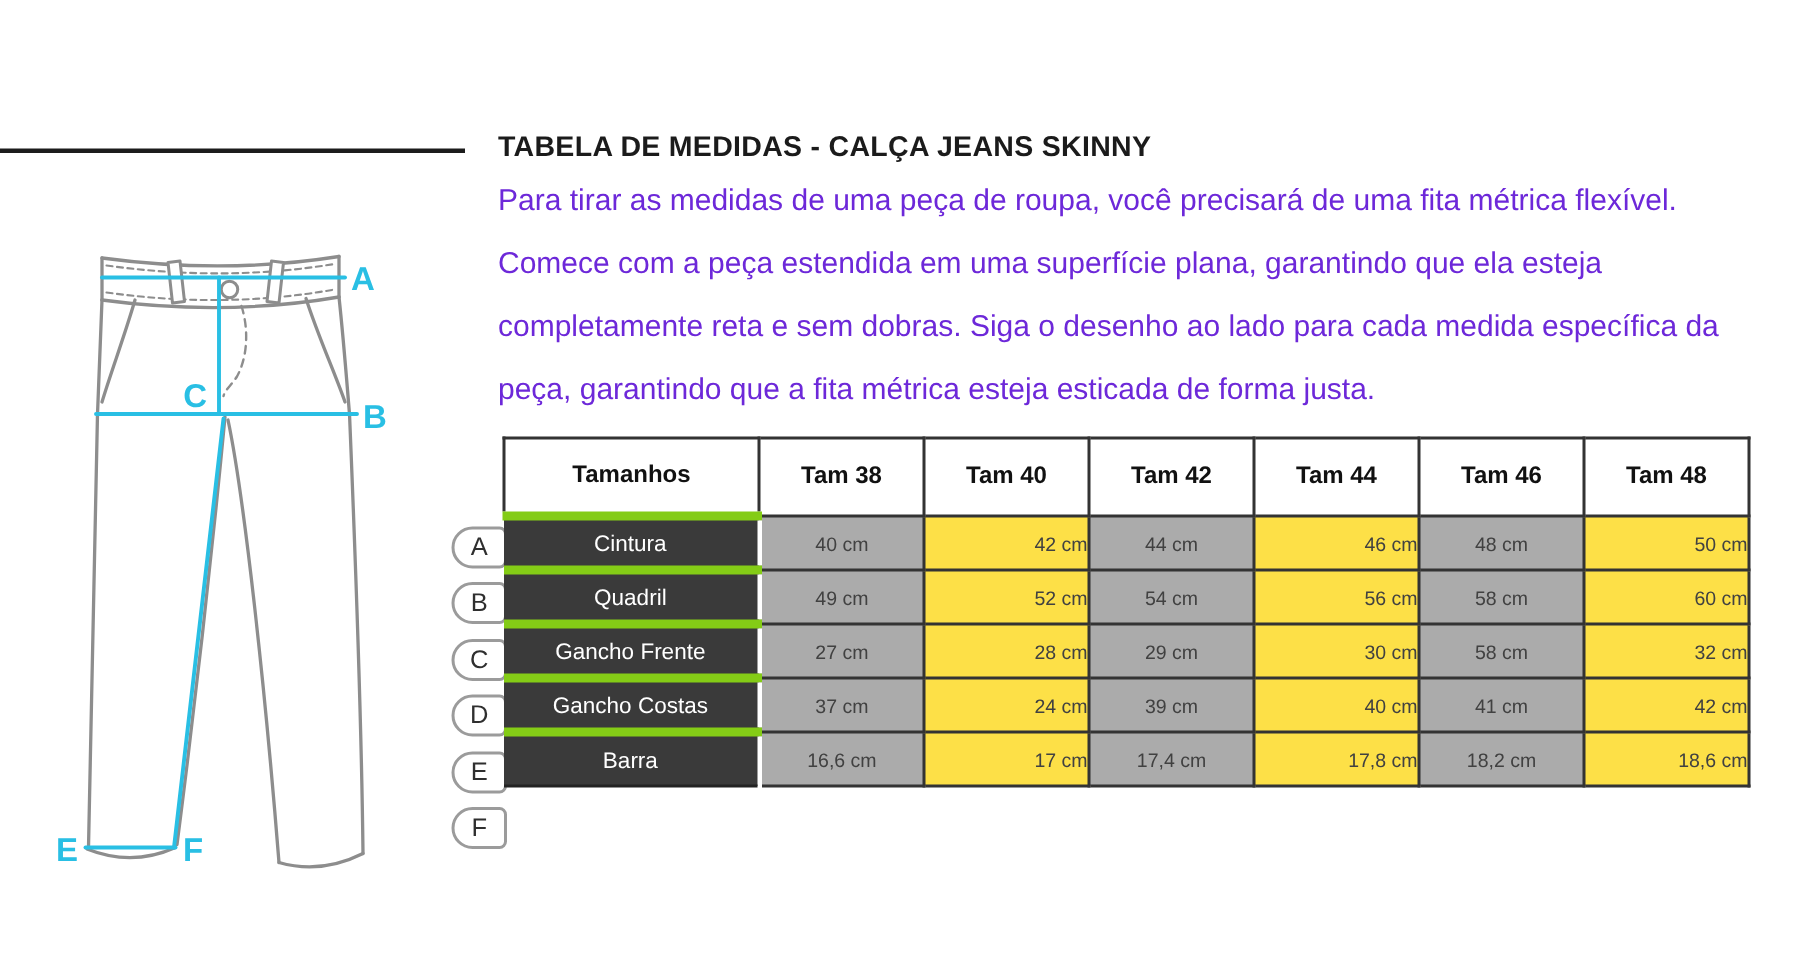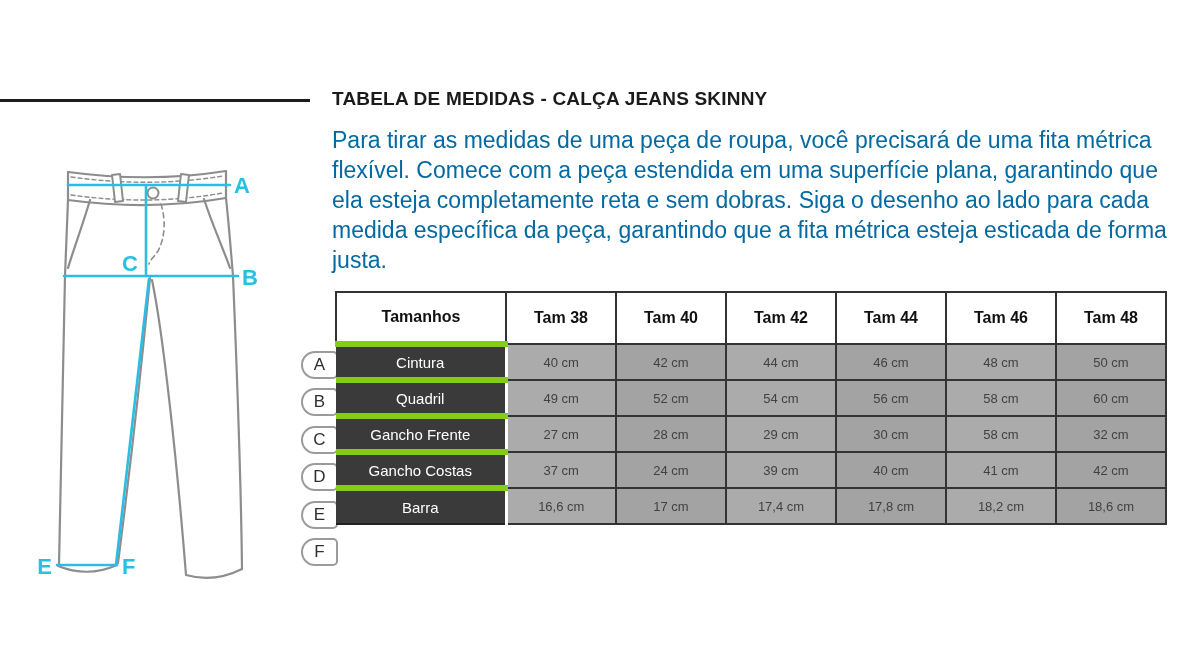--- a/index.html
+++ b/index.html
@@ -19,26 +19,26 @@
     background: #1c1c1c;
   }
 
   
   .intro { position: absolute; left: 332px; top: 88px; width: 842px; }
   .intro h1 {
     font-size: 19px;
     font-weight: 700;
     color: #1b1b1b;
     letter-spacing: 0.2px;
-    margin-bottom: 15px;
+    margin-bottom: 3px;
   }
   .intro p {
-    font-size: 23px;
-    line-height: 30px;
-    color: #0369a1;
+    font-size: 20px;
+    line-height: 42px;
+    color: #6d28d9;
   }
 
   
   .diagram { position: absolute; left: 0; top: 0; }
   .diagram text {
     font-family: "Liberation Sans", sans-serif;
     font-size: 22px;
     font-weight: 700;
     fill: #29bfe4;
   }
@@ -65,21 +65,21 @@
   table.size-table tbody td.rowlabel {
     background: #3a3a3a;
     color: #ffffff;
     font-size: 15px;
     border-left: none;
     border-top: 6px solid #84cc16;
     border-bottom: 2px solid #222222;
     border-right: 3px solid #ffffff;
   }
   table.size-table tbody td.dark  { background: #ababab; }
-  table.size-table tbody td.light { background: #a3a3a3; }
+  table.size-table tbody td.light { background: #fde047; text-align: right; }
 
   
   .badge {
     position: absolute;
     left: 301px;
     width: 37px; height: 28px;
     background: #ffffff;
     border: 2px solid #9b9b9b;
     border-radius: 14px 5px 5px 14px;
     display: flex; align-items: center; justify-content: center;

